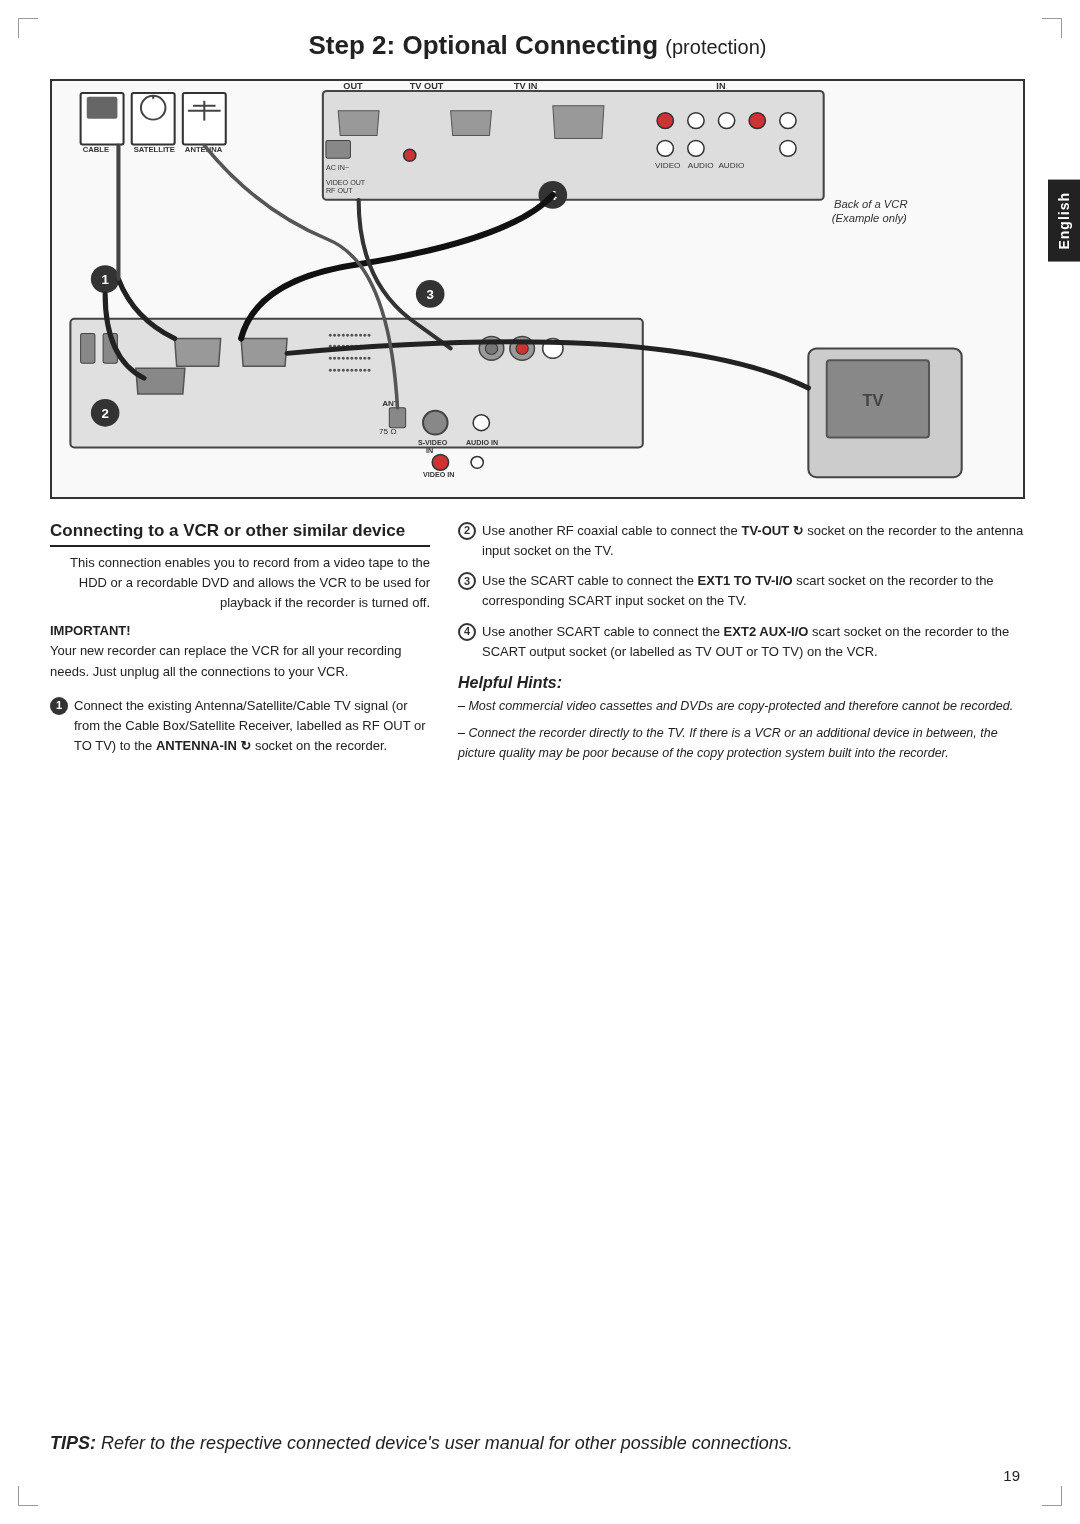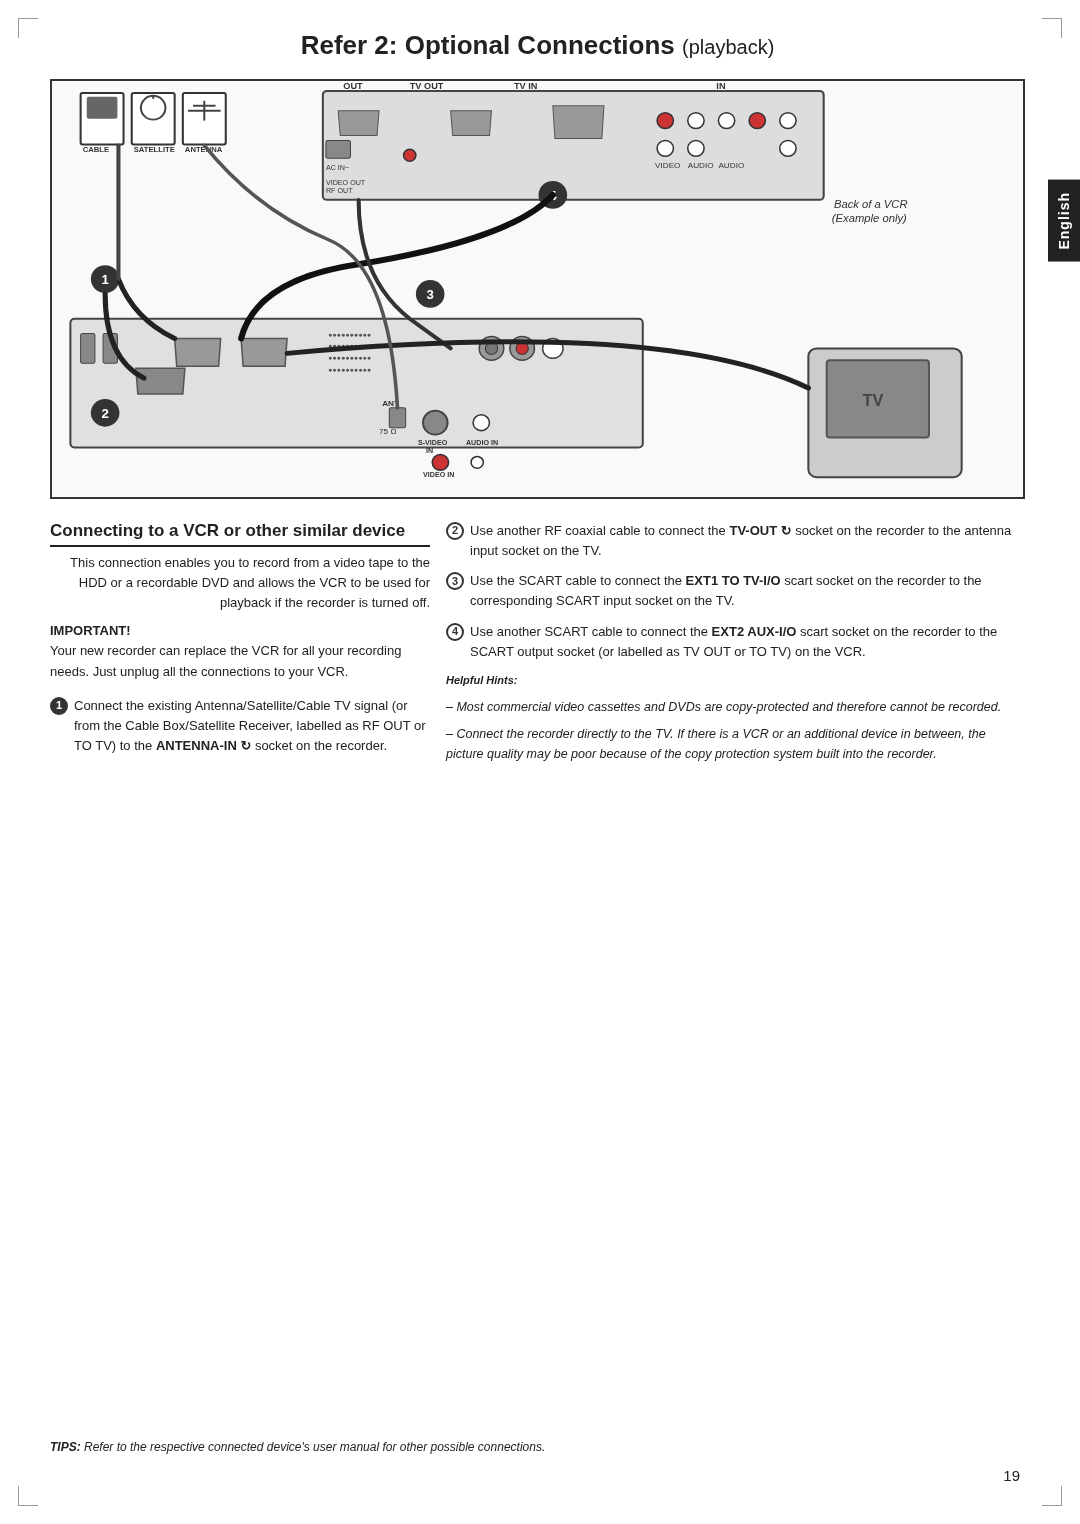--- a/index.html
+++ b/index.html
@@ -50,21 +50,21 @@
       font-size: 15px;
       margin-top: 24px;
     }
 
     
     .tips-bar {
       position: absolute;
       bottom: 70px;
       left: 50px;
       right: 56px;
-      font-size: 12px;
+      font-size: 18px;
       font-style: italic;
     }
 
     
     .main-content {
       padding: 30px 55px 100px 50px;
     }
 
     
     .page-title {
@@ -85,21 +85,21 @@
       margin-bottom: 22px;
       background: #f9f9f9;
       position: relative;
       height: 420px;
       overflow: hidden;
     }
 
     
     .two-col {
       display: flex;
-      gap: 16px;
+      gap: 28px;
     }
     .col-left {
       flex: 0 0 380px;
       max-width: 380px;
     }
     .col-right {
       flex: 1;
     }
 
     
@@ -165,23 +165,23 @@
       color: #333;
       border-radius: 50%;
       font-size: 11px;
       font-weight: bold;
       flex-shrink: 0;
       margin-top: 1px;
     }
 
     .hints-label {
       font-style: italic;
-      font-size: 11px;
-      font-weight: bold;
-      margin-bottom: 12px;
+      font-size: 16px;
+      font-weight: bold;
+      margin-bottom: 5px;
     }
     .hints-text {
       font-style: italic;
       font-size: 12.5px;
       line-height: 1.55;
     }
 
     
     .diagram-inner {
       position: relative;
@@ -204,22 +204,22 @@
 <div class="corner-mark corner-tl"></div>
 <div class="corner-mark corner-tr"></div>
 <div class="corner-mark corner-bl"></div>
 <div class="corner-mark corner-br"></div>
 
 <div class="english-tab">English</div>
 
 <div class="main-content">
 
   <div class="page-title">
-    <span>Refer 2: Optional Connections</span>
-    <span class="normal"> (<span>playback</span>)</span>
+    <span>Step 2: Optional Connecting</span>
+    <span class="normal"> (<span>protection</span>)</span>
   </div>
 
   <div class="diagram-box">
     <div class="diagram-inner">
 
       <svg class="diagram-svg" viewBox="0 0 950 420" preserveAspectRatio="none">
 
         <rect x="265" y="10" width="490" height="110" rx="4" fill="#ddd" stroke="#444" stroke-width="2"></rect>
 
         <polygon points="390,30 430,30 428,55 392,55" fill="#999" stroke="#555" stroke-width="1"></polygon>

